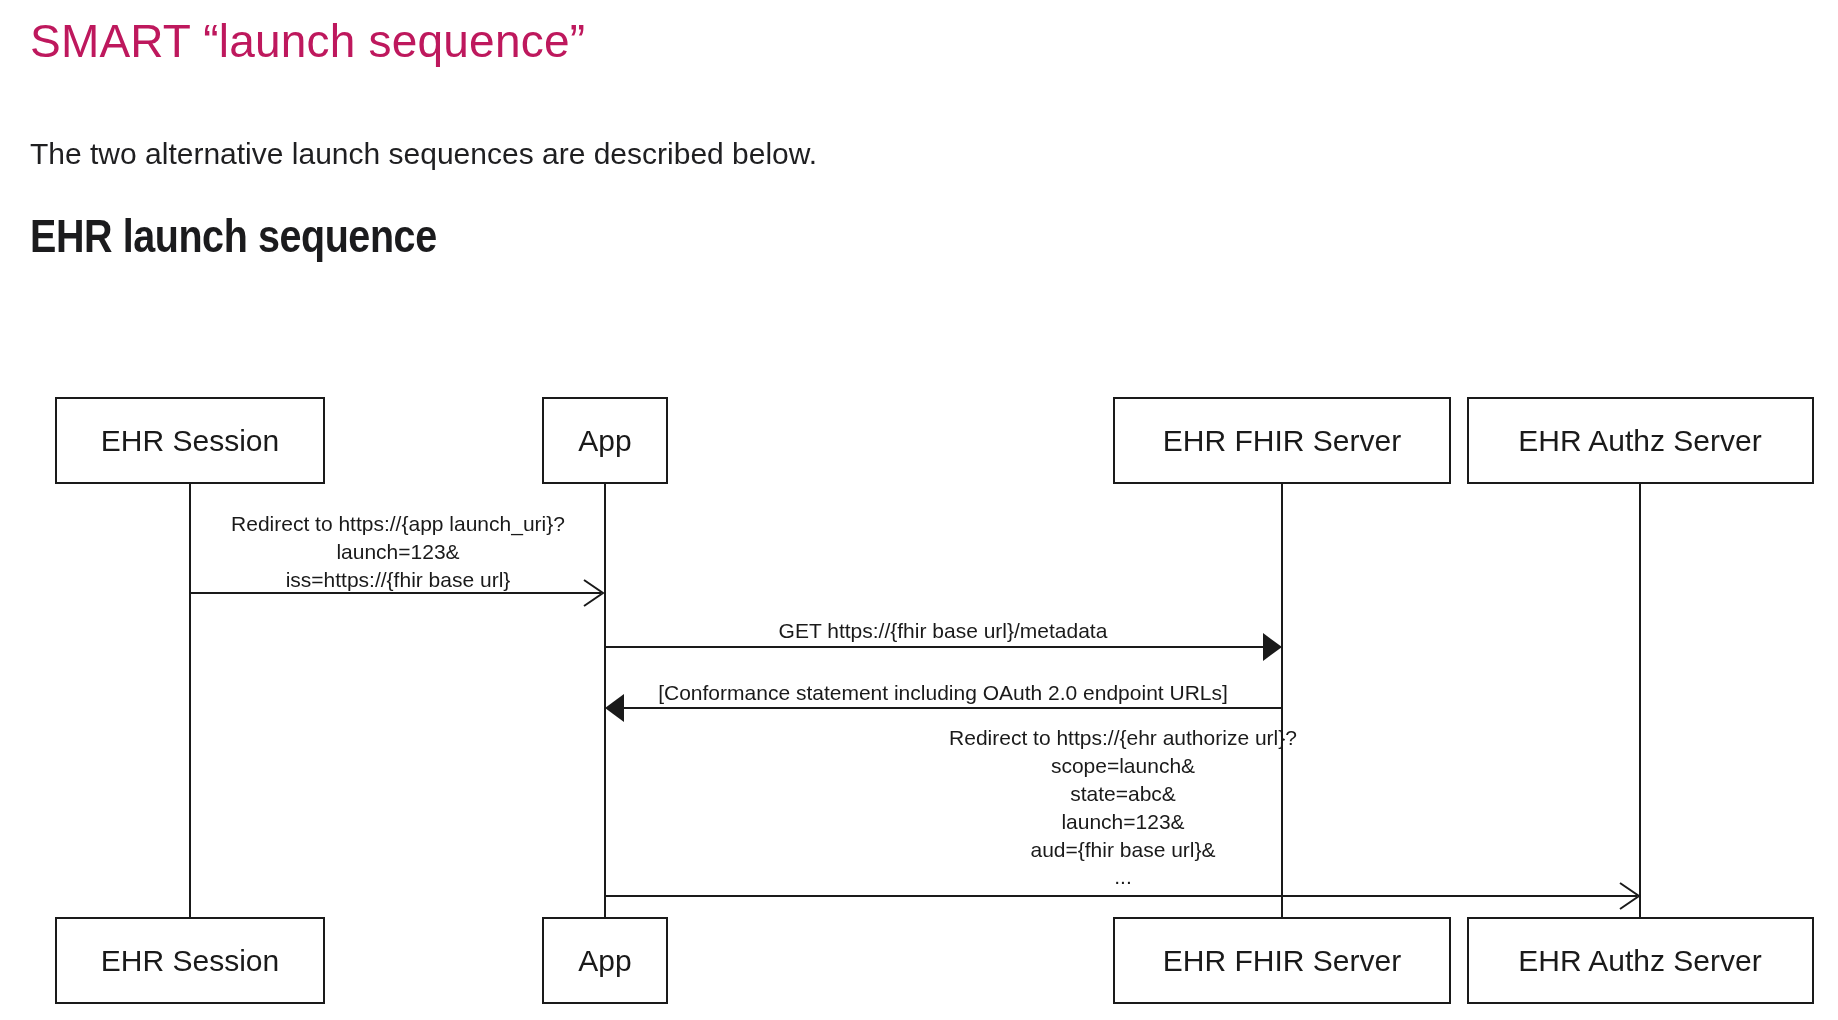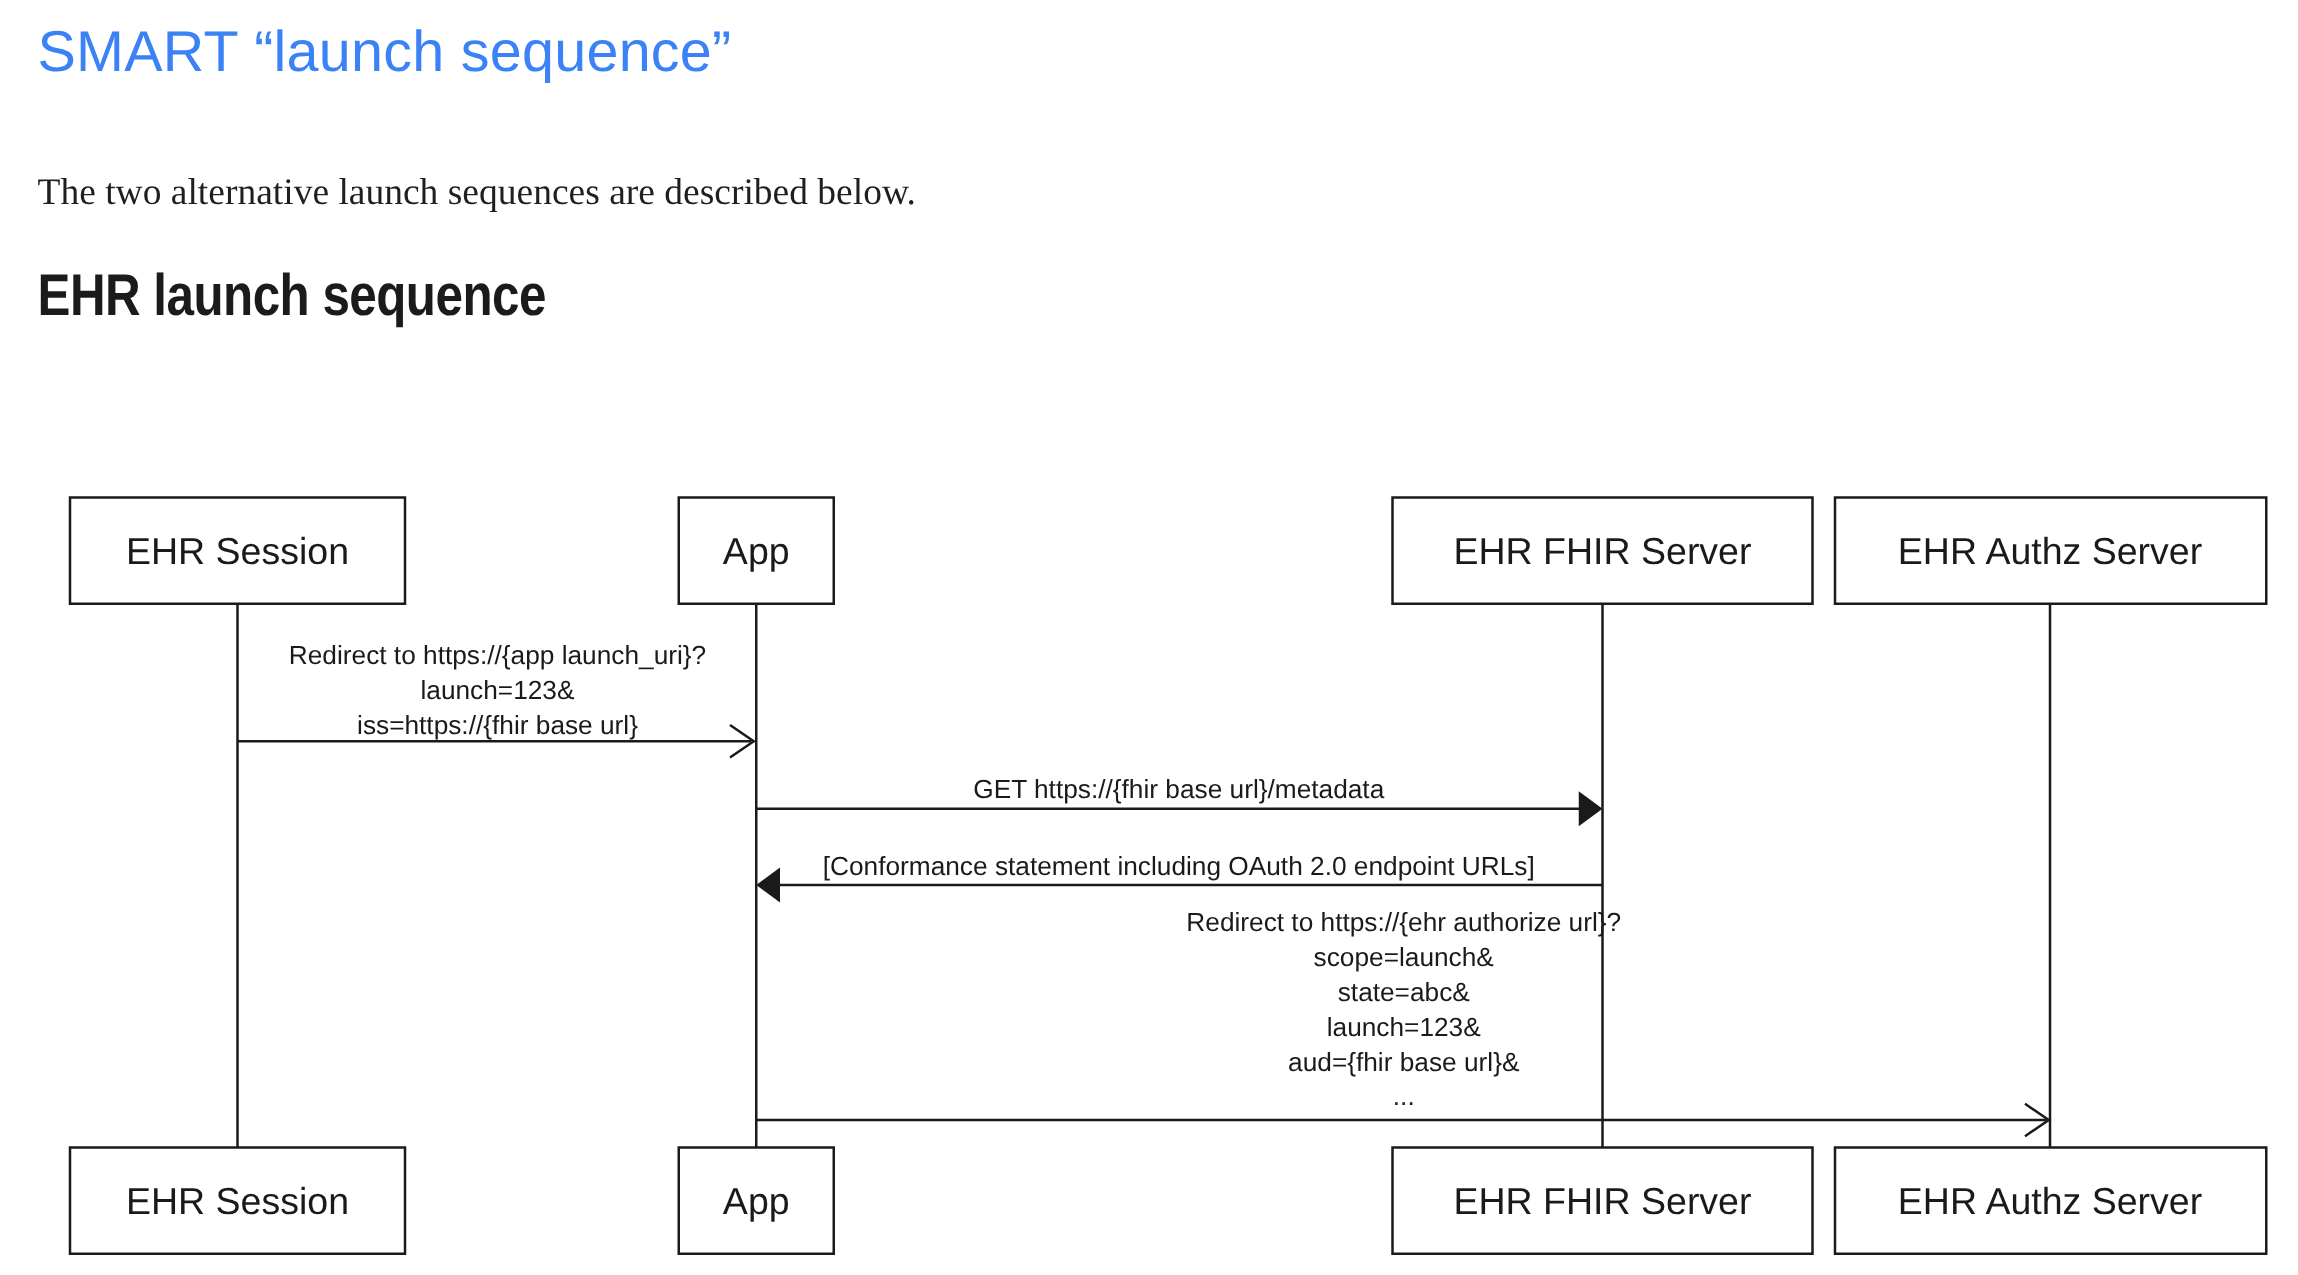--- a/index.html
+++ b/index.html
@@ -13,33 +13,32 @@
     overflow: hidden;
   }
   .page-title {
     position: absolute;
     top: 14px;
     left: 30px;
     margin: 0;
     font-size: 46px;
     font-weight: 500;
     letter-spacing: 0.2px;
-    color: #3b82f6;
+    color: #be185d;
     white-space: nowrap;
   }
   .intro {
     position: absolute;
     top: 137px;
     left: 30px;
     margin: 0;
     font-size: 30px;
     font-weight: 400;
     color: #1f1f21;
     white-space: nowrap;
-    font-family: Liberation Serif, serif;
   }
   .section-heading {
     position: absolute;
     top: 208px;
     left: 30px;
     margin: 0;
     font-size: 47px;
     font-weight: 700;
     letter-spacing: -0.5px;
     color: #1b1b1d;

